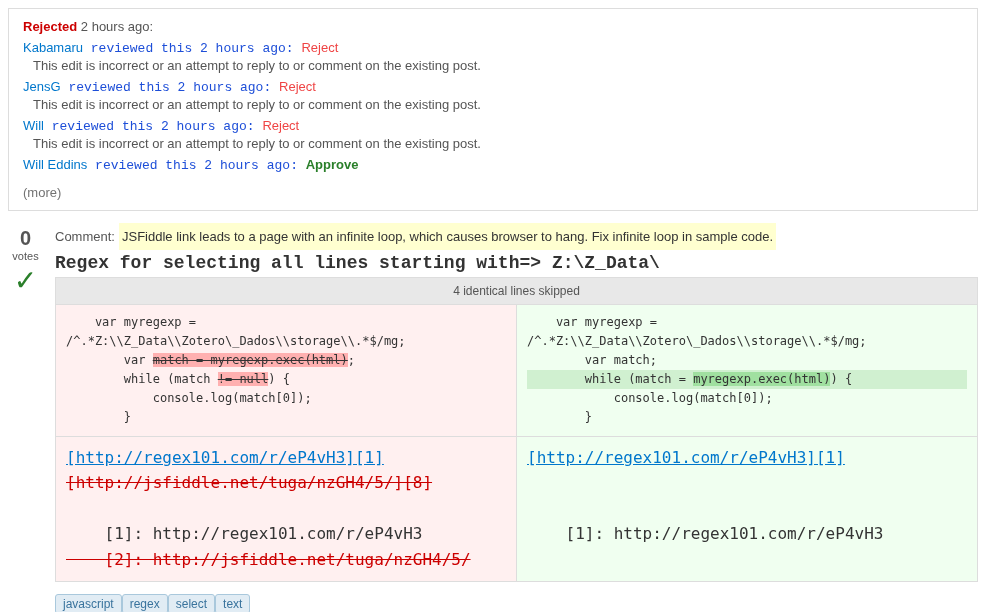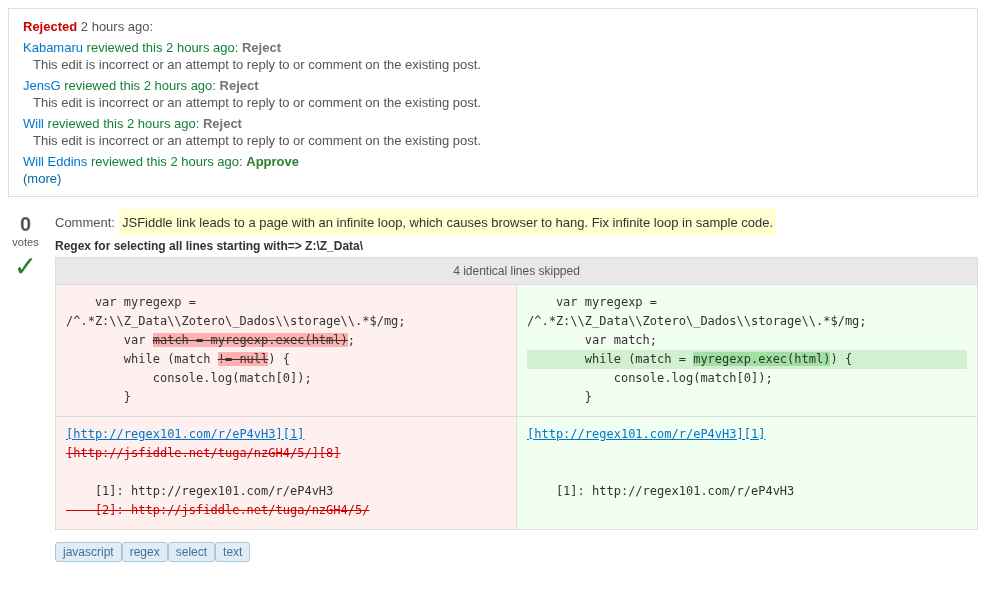--- a/index.html
+++ b/index.html
@@ -33,45 +33,46 @@
     .reviewer-line {
       margin-top: 6px;
     }
 
     .reviewer-name {
       color: #0077cc;
       text-decoration: none;
     }
 
     .reviewer-time {
-      color: #15803d;
+      color: #1d4ed8;
+      font-family: Liberation Mono, monospace;
     }
 
     .reviewer-action {
-      font-weight: bold;
-      color: #737373;
+      font-weight: normal;
+      color: #ef4444;
     }
 
     .reviewer-reason {
       color: #555;
       margin-left: 10px;
       margin-top: 2px;
       margin-bottom: 4px;
     }
 
     .approve-action {
       font-weight: bold;
       color: #2a7f2a;
     }
 
     .more-link {
-      color: #0369a1;
+      color: #737373;
       text-decoration: none;
       display: block;
-      margin-top: 2px;
+      margin-top: 12px;
     }
 
     
     .main-content {
       padding: 8px;
     }
 
     .vote-section {
       display: flex;
       align-items: flex-start;
@@ -115,23 +116,24 @@
       color: #555;
       margin-right: 4px;
     }
 
     .comment-text {
       background: #ffffd0;
       padding: 6px 3px;
     }
 
     .question-title {
-      font-size: 12px;
+      font-size: 18px;
       font-weight: bold;
       color: #333;
+      font-family: Liberation Mono, monospace;
     }
 
     
     .diff-container {
       margin-top: 4px;
       border: 1px solid #ddd;
     }
 
     .skipped-lines {
       background: #e8e8e8;
@@ -189,21 +191,21 @@
     
     .links-section {
       display: flex;
       margin-top: 0;
     }
 
     .links-col {
       flex: 1;
       padding: 8px 10px;
       font-family: monospace;
-      font-size: 12px;
+      font-size: 16px;
       line-height: 1.6;
       border-top: 1px solid #ddd;
       border-right: 1px solid #ddd;
     }
 
     .links-col:last-child {
       border-right: none;
     }
 
     .links-col-left {

